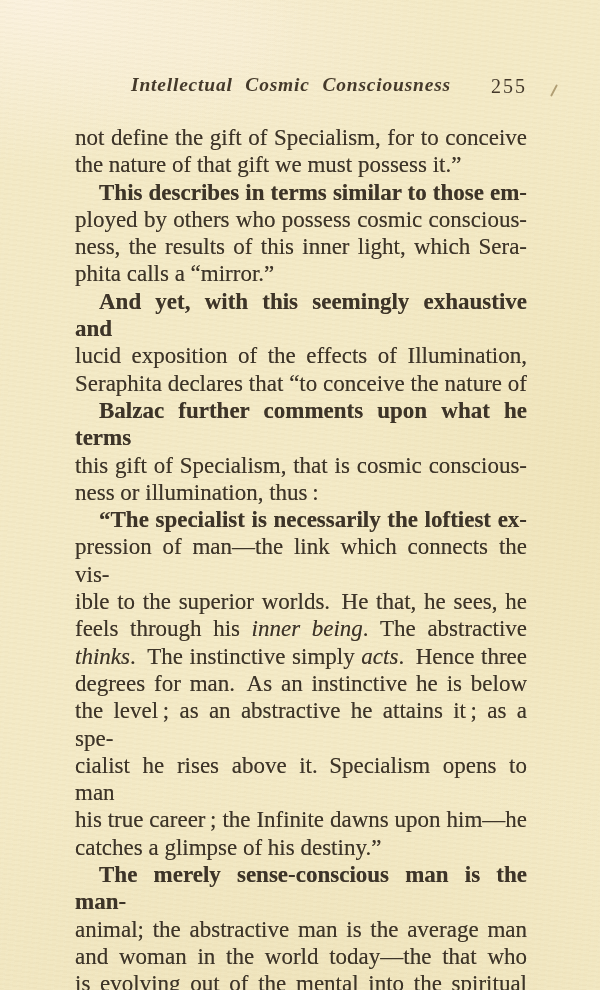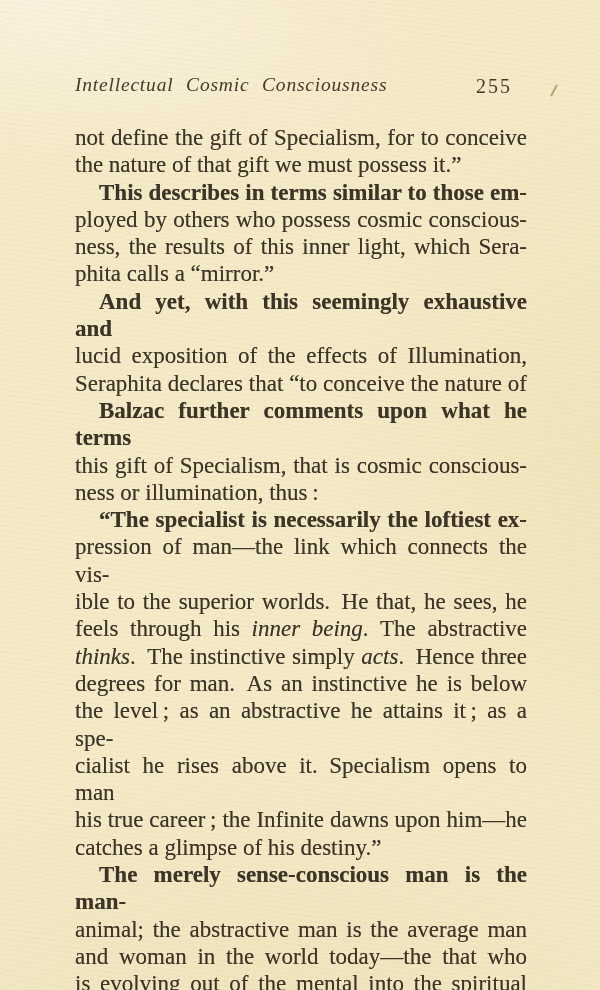--- a/index.html
+++ b/index.html
@@ -39,29 +39,31 @@
     position: absolute;
     left: 75px;
     right: 73px;
     top: 74px;
     height: 28px;
     color: var(--ink);
   }
   .header-title {
     position: absolute;
     left: 0; right: 20px;
+    text-align: center;
     font-style: italic;
     font-size: 19.5px;
     letter-spacing: 0.8px;
     word-spacing: 7px;
     color: #453a2b;
+    font-weight: bold;
   }
   .page-number {
     position: absolute;
-    right: 15px;
+    right: 0;
     top: 1px;
     font-size: 20px;
     letter-spacing: 2px;
     color: #43382a;
     text-align: center;
   }
   .pen-mark {
     position: absolute;
     right: -28px;
     top: 10px;

